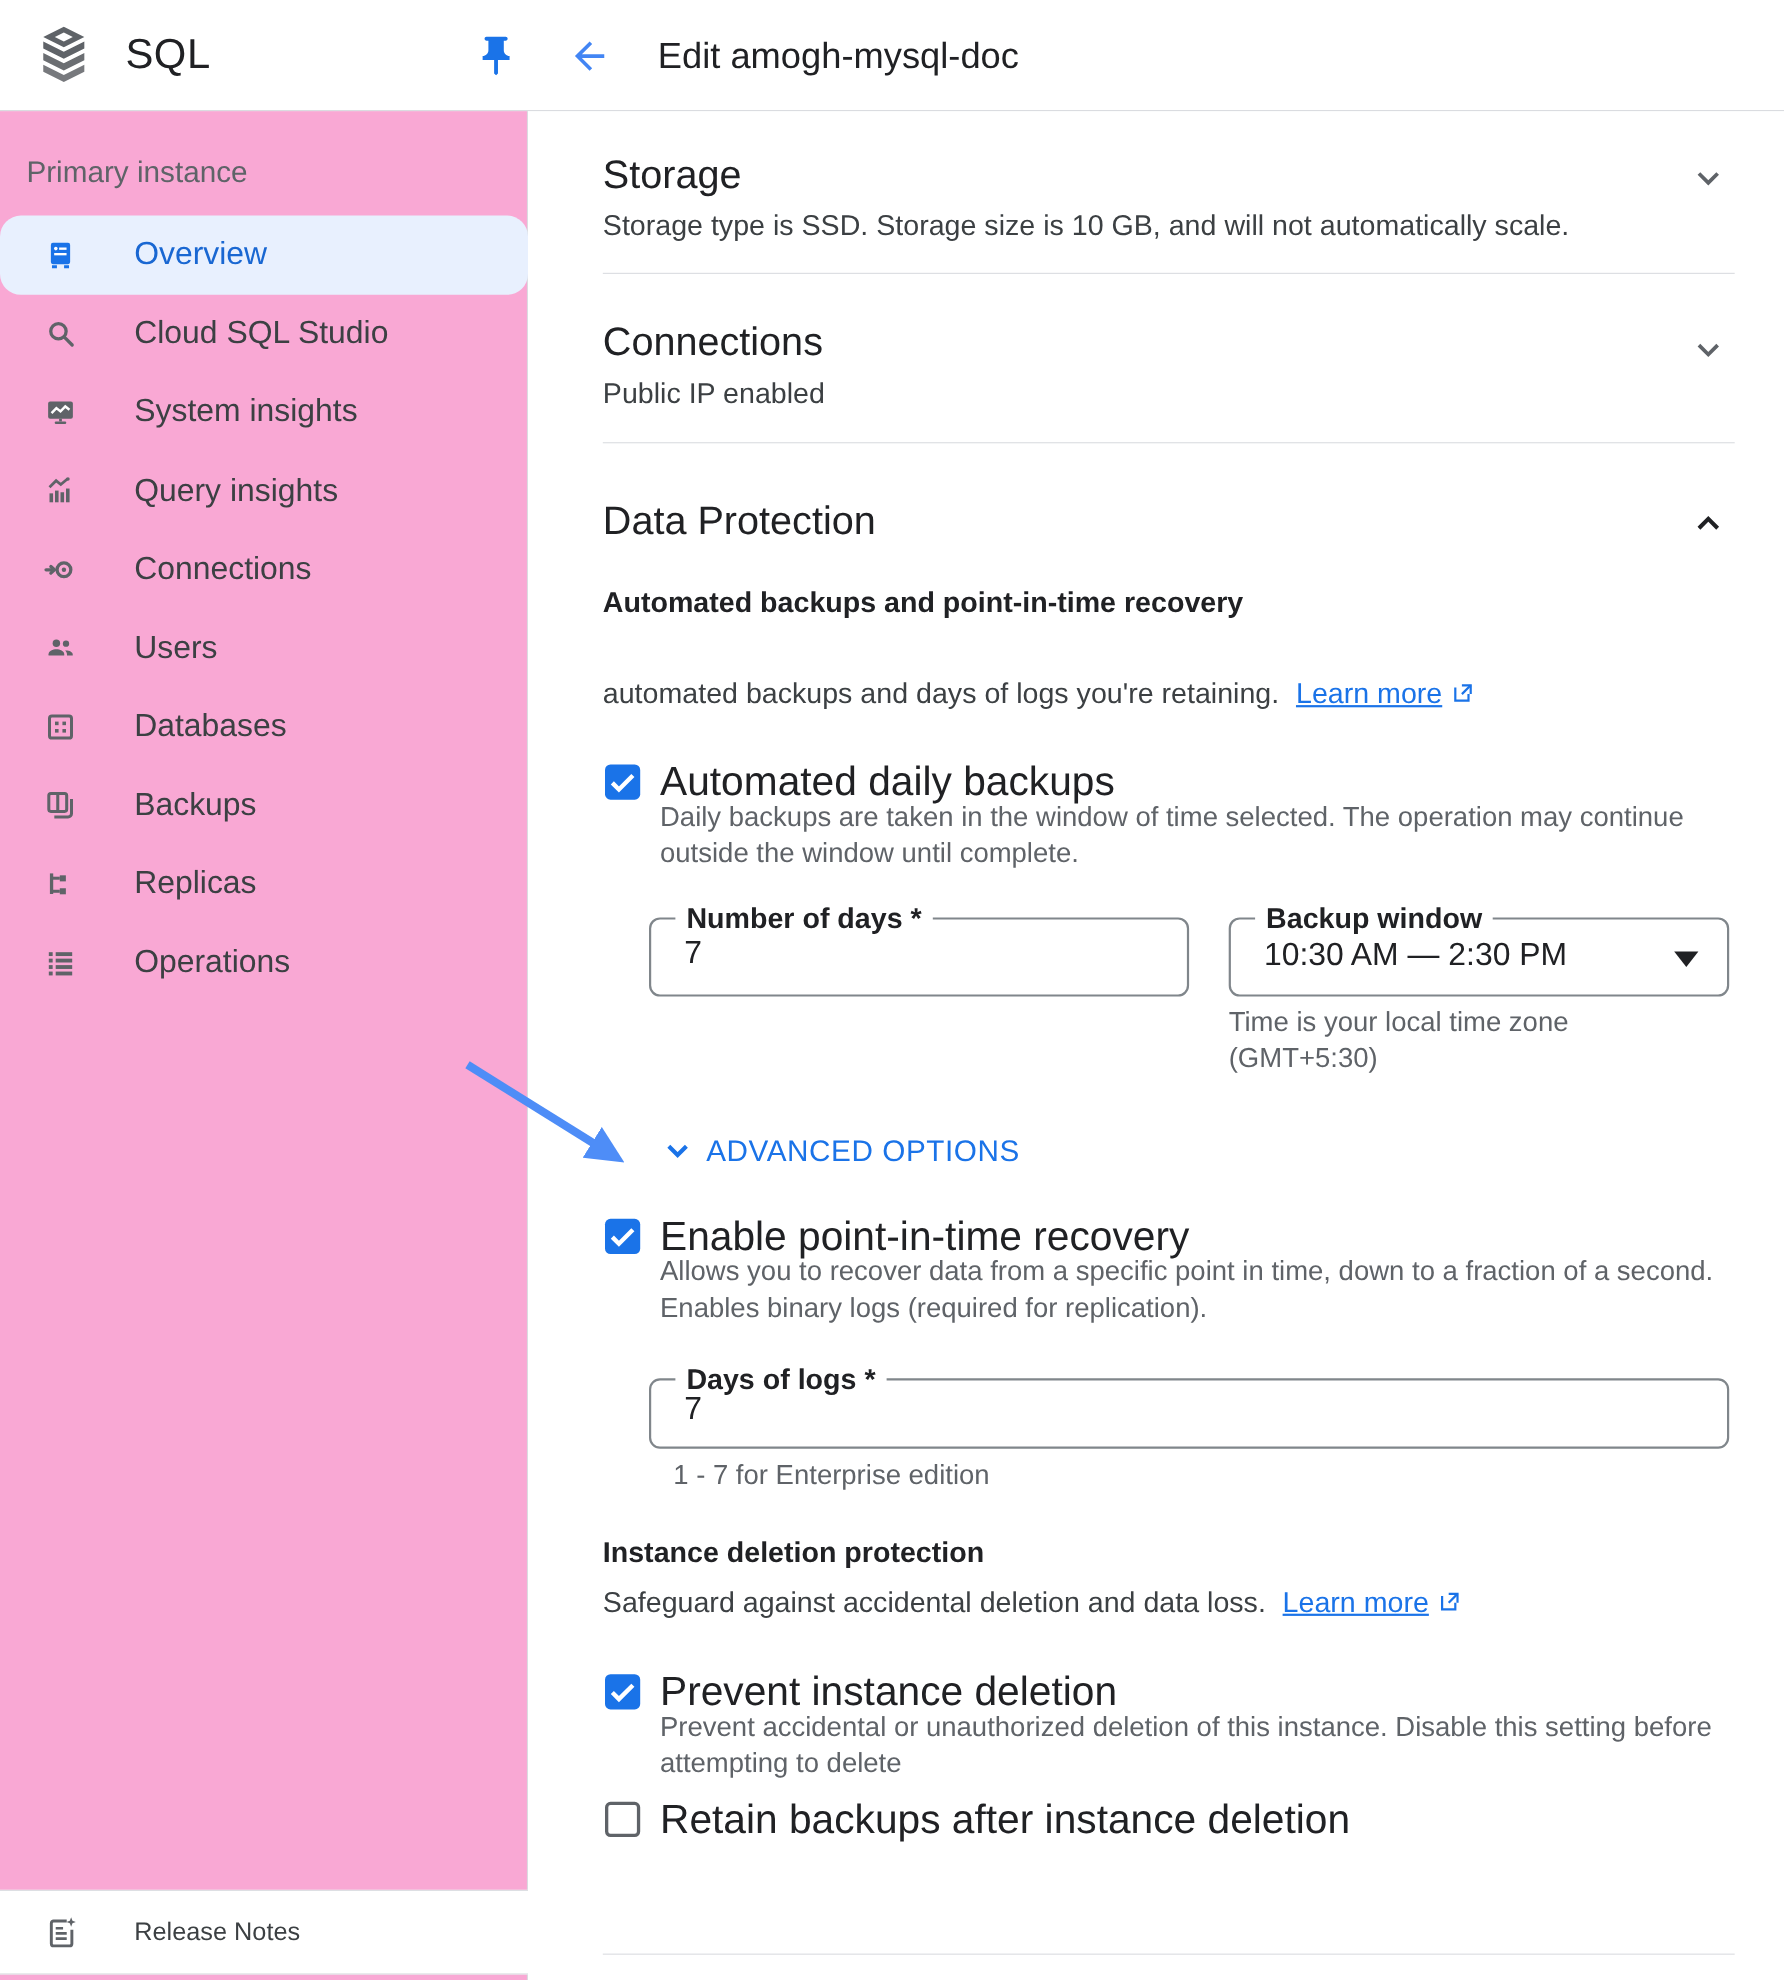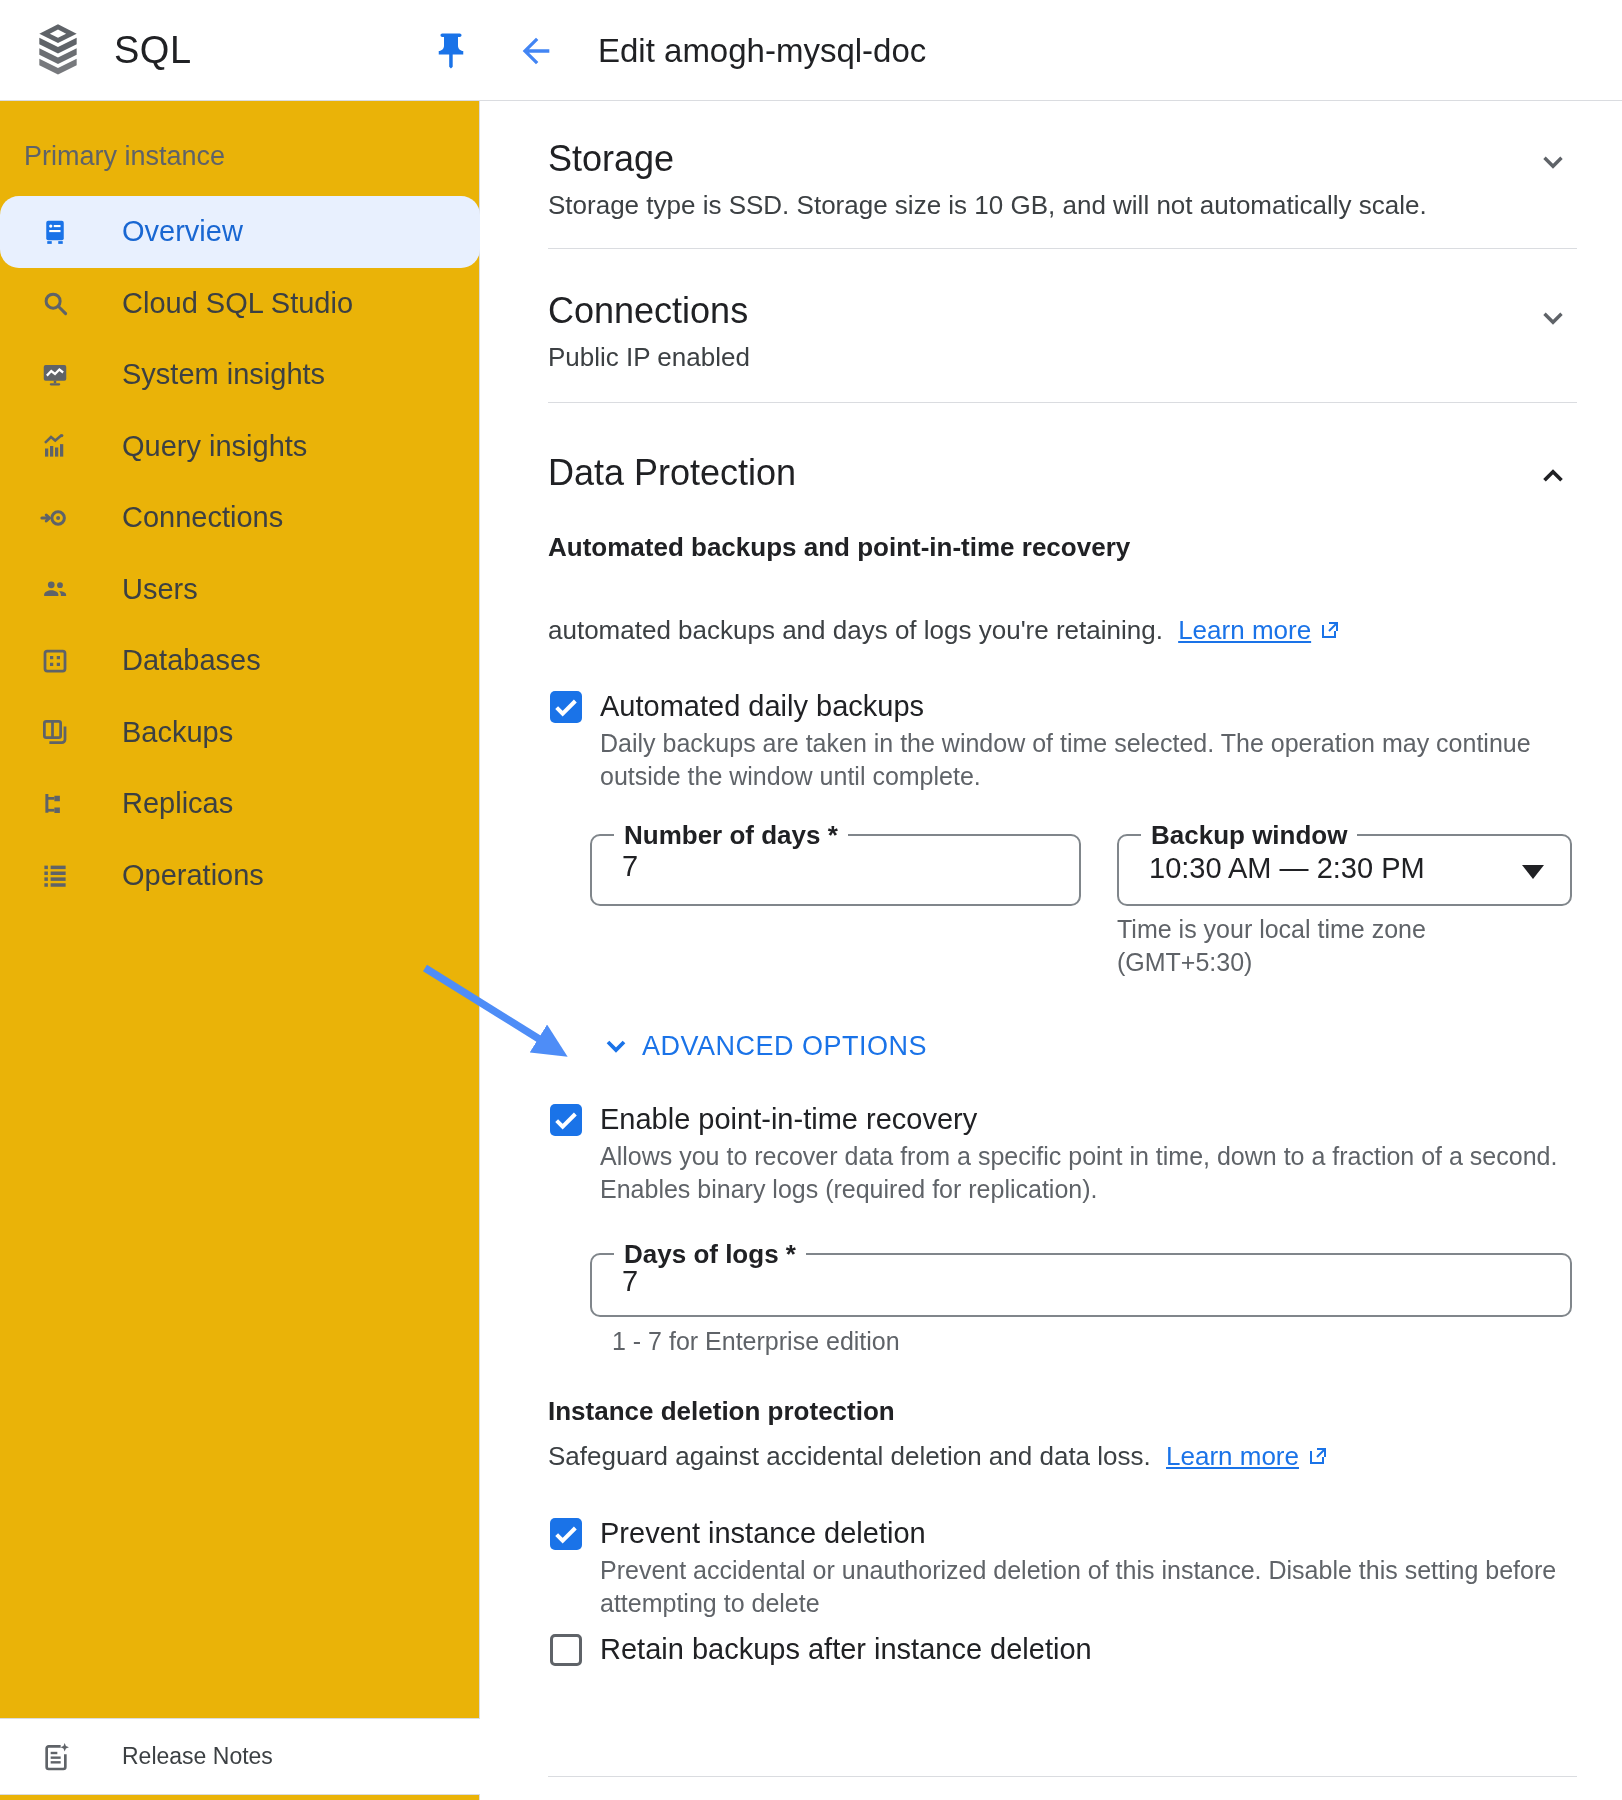--- a/index.html
+++ b/index.html
@@ -16,21 +16,21 @@
   .logo-box{ position:absolute; left:30px; top:22px; width:56px; height:56px;}
   .product-name{ position:absolute; left:114px; top:0; height:101px; line-height:101px;
     font-size:38px; font-weight:500; color:#202124; letter-spacing:0.5px;}
   .pin-btn{ position:absolute; left:430px; top:30px; width:42px; height:42px; cursor:pointer;}
   .back-btn{ position:absolute; left:516px; top:31px; width:40px; height:40px; cursor:pointer;}
   .page-title{ position:absolute; left:598px; top:0; height:120px; line-height:101px;
     font-size:33px; font-weight:400; color:#202124; white-space:nowrap;}
 
   
   #sidebar{ position:absolute; left:0; top:0; width:480px; height:1800px;
-    border-right:1px solid #dadce0; background:#eab308; z-index:2;}
+    border-right:1px solid #dadce0; background:#f9a8d4; z-index:2;}
   .side-section-label{ position:absolute; left:24px; top:141px; font-size:27px; color:#5f6368;}
   .nav{ position:absolute; left:0; top:196px; width:480px;}
   .nav-row{ height:71.5px; display:flex; align-items:center; cursor:pointer;border-radius:19px;}
   .nav-row .nicon{ width:30px; height:30px; margin-left:40px; margin-right:52px;
     color:#5f6368; flex:0 0 30px;}
   .nav-row .nlabel{ font-size:29px; color:#3c4043; white-space:nowrap;}
   .nav-row.selected{ background:#e8f0fe;}
   .nav-row.selected .nlabel{ color:#1967d2;}
   .side-footer{ position:absolute; left:0; top:1718px; width:480px; height:77px;
     border-top:1px solid #dadce0; border-bottom:1px solid #dadce0;
@@ -48,21 +48,21 @@
   .hr{ position:absolute; left:68px; width:1029px; height:0; border-top:1px solid #dadce0;}
   .subheading{ font-size:26px; font-weight:700; color:#202124; white-space:nowrap;}
   .para-line{ font-size:26px; color:#3c4043; white-space:nowrap;}
   .link{ color:#1a73e8; text-decoration:underline; cursor:pointer;}
   .ext-ico{ display:inline-block; width:24px; height:24px; margin-left:7px;
     vertical-align:-3px; color:#1a73e8;}
   .cb-row{ position:absolute; left:70px; display:flex; align-items:center; gap:18px;}
   .cb-box{ width:32px; height:32px; border-radius:5px; flex:0 0 32px; cursor:pointer;}
   .cb-box.checked{ background:#1a73e8;}
   .cb-box.unchecked{ background:#fff; border:3px solid #5f6368;}
-  .cb-label{ font-size:29px; color:#202124; white-space:nowrap;}
+  .cb-label{ font-size:37px; color:#202124; white-space:nowrap;}
   .cb-desc{ position:absolute; left:120px; font-size:25px; color:#5f6368; line-height:33px;}
   .cb-desc div{ white-space:nowrap;}
   .mfield{ position:absolute; border:2px solid #80868b; border-radius:10px; background:#fff;}
   .flabel{ position:absolute; top:-16px; left:22px; background:#fff; padding:0 10px;
     font-size:26px; font-weight:700; color:#202124; line-height:30px; white-space:nowrap;}
   .fvalue{ position:absolute; left:30px; font-size:29px; color:#202124; white-space:nowrap;}
   .sel-caret{ position:absolute; right:26px; top:50%; margin-top:-5px; width:0; height:0;
     border-left:11px solid transparent; border-right:11px solid transparent;
     border-top:14px solid #202124;}
   .helper{ position:absolute; font-size:25px; color:#5f6368; line-height:33px;}

